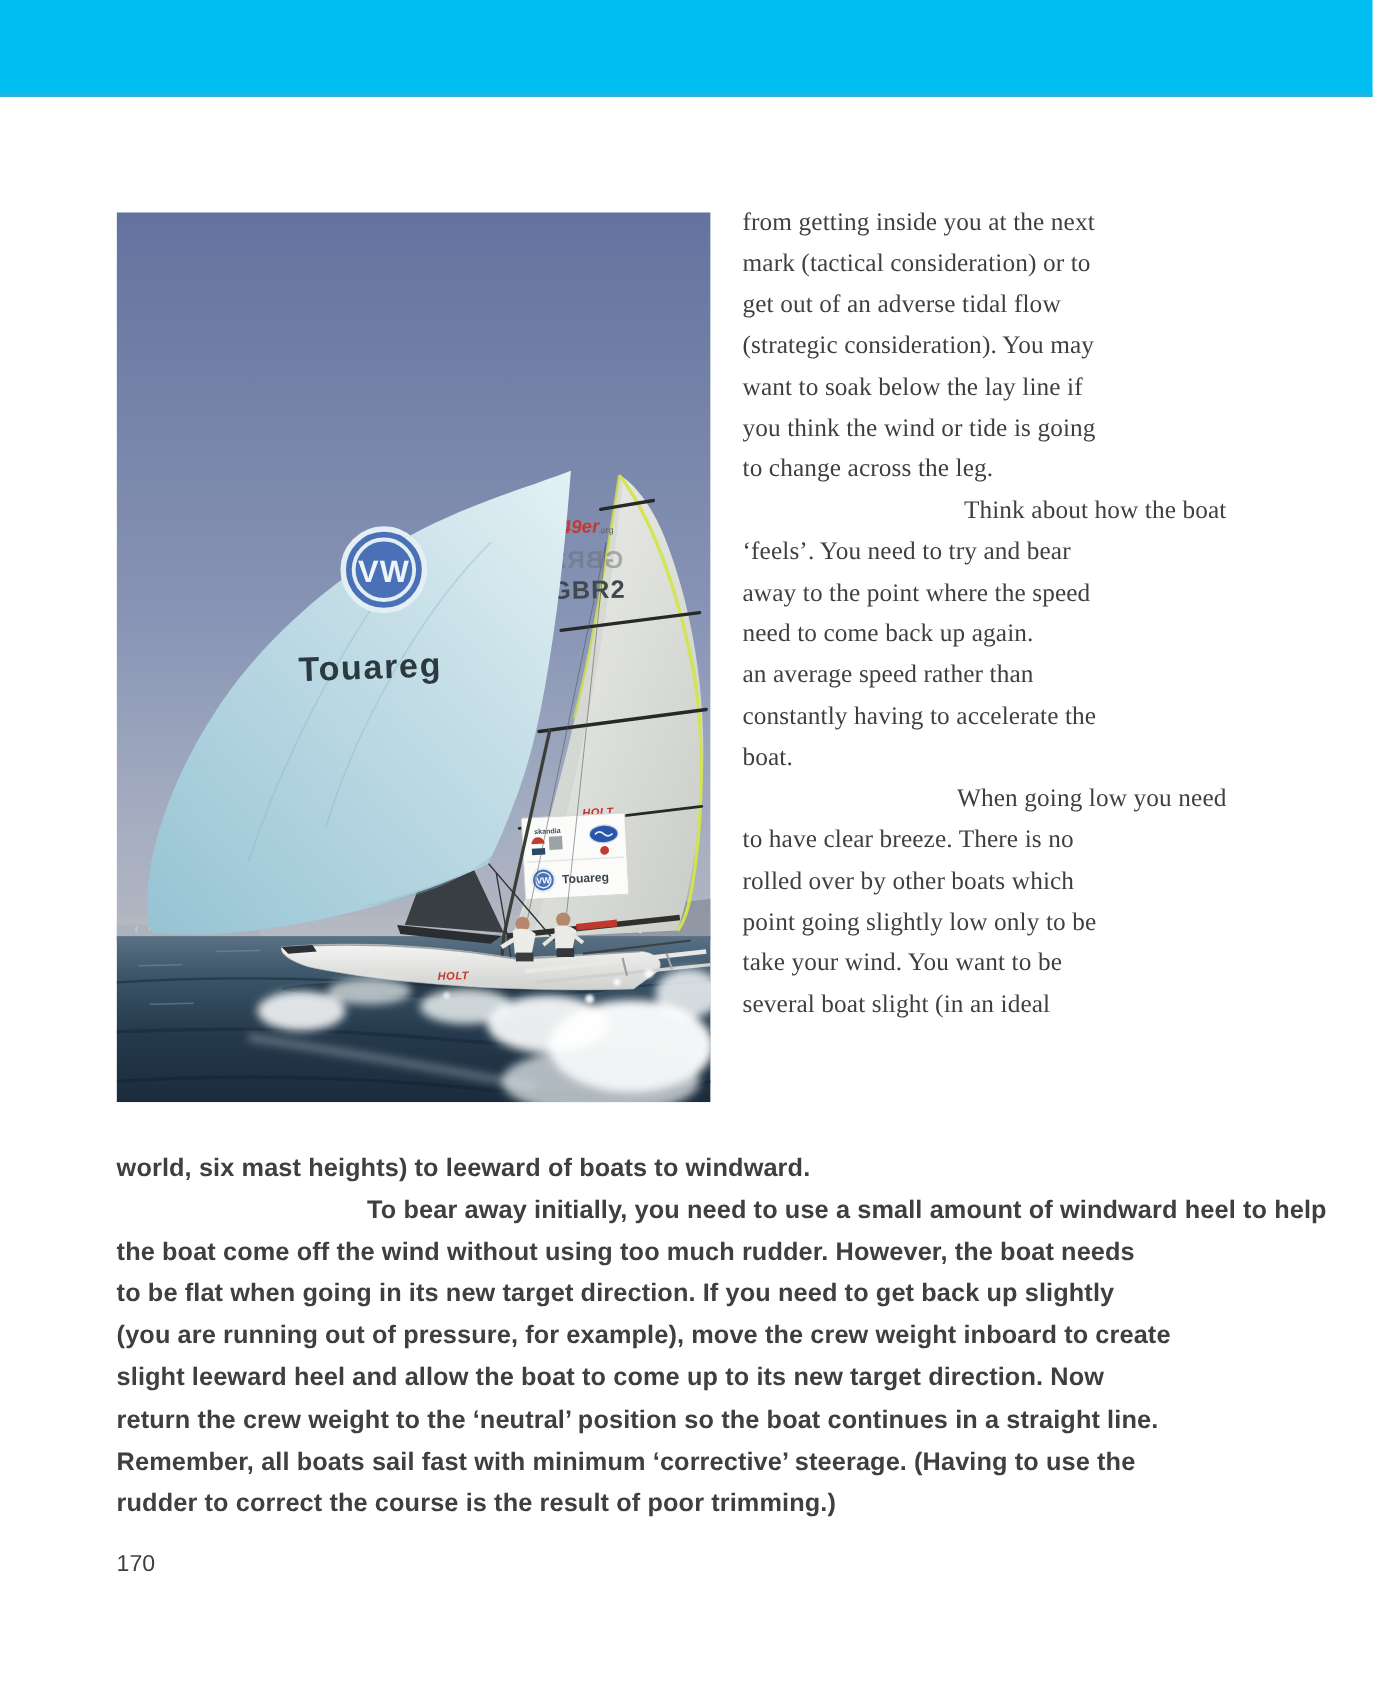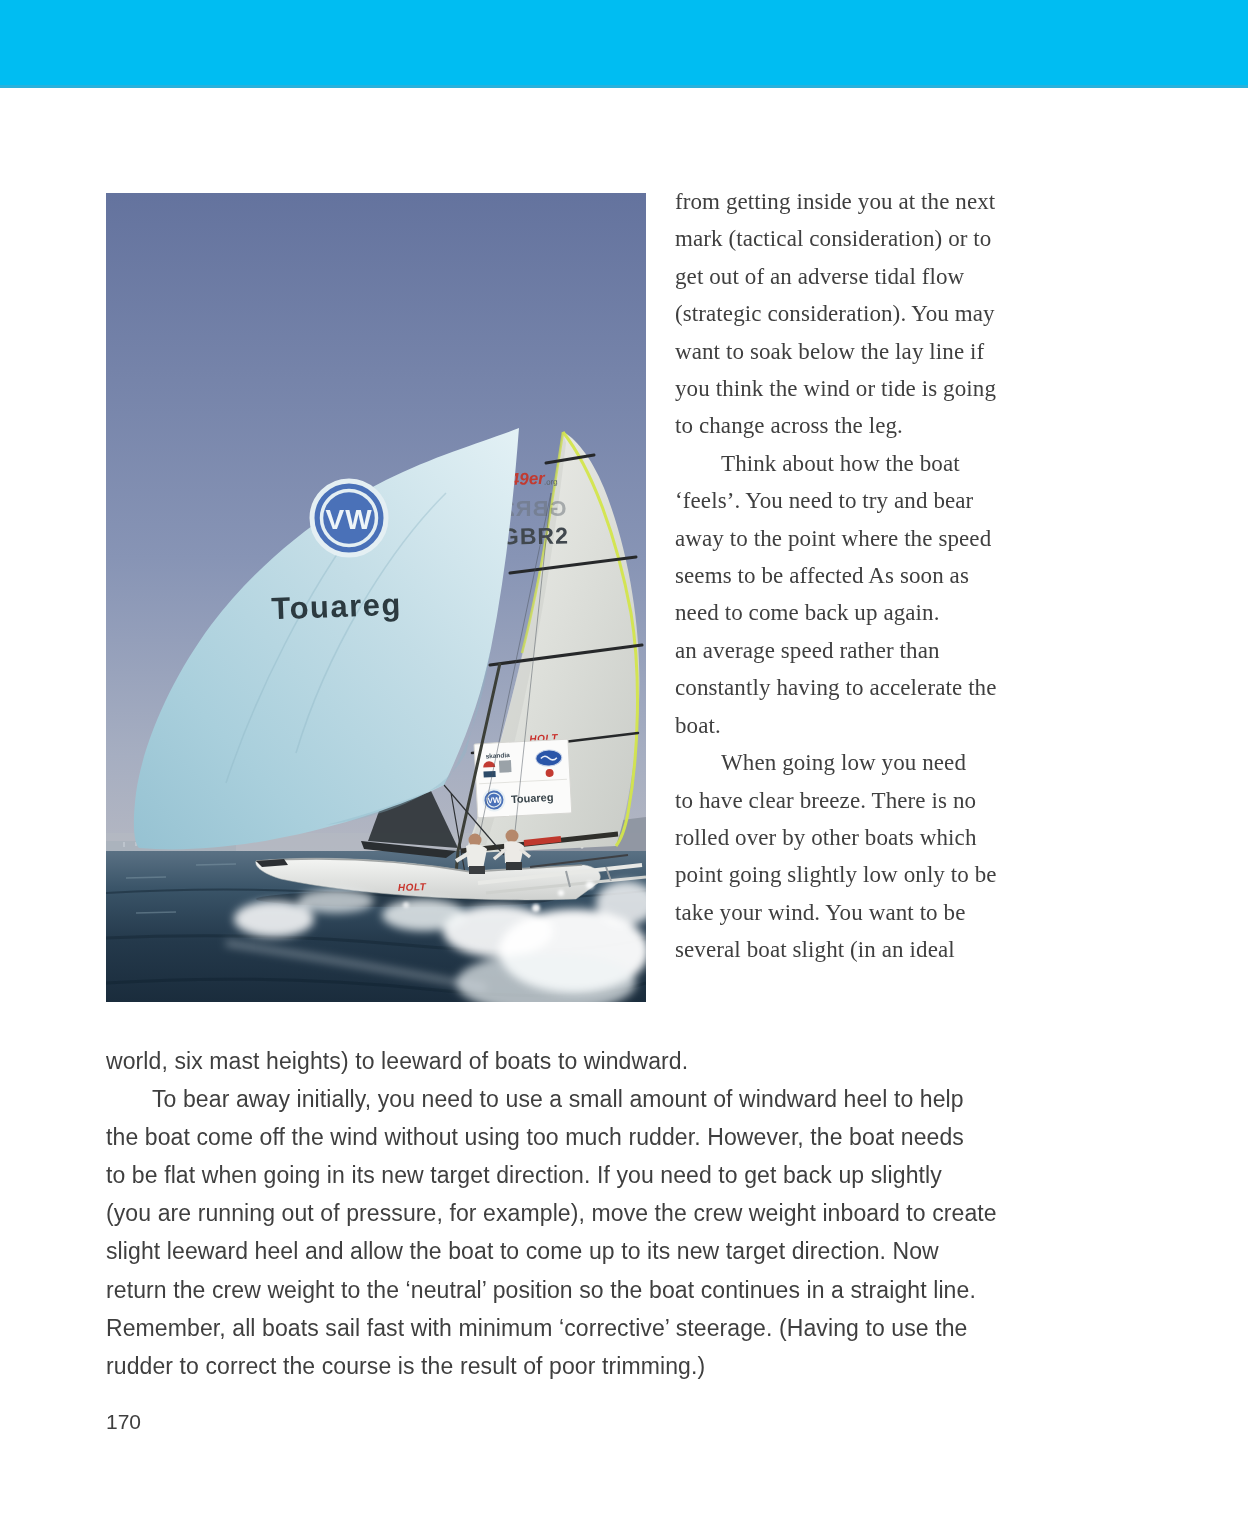--- a/index.html
+++ b/index.html
@@ -5,23 +5,23 @@
   html,body{margin:0;padding:0;background:#ffffff;}
   .page{position:relative;width:1248px;height:1530px;background:#ffffff;overflow:hidden;
         font-family:"Liberation Sans",sans-serif;color:#3f3f3f;}
   .top-bar{position:absolute;left:0;top:0;width:100%;height:85px;
            background:#00bdf2;border-bottom:3px solid #29b1dc;}
   .photo-wrap{position:absolute;left:106px;top:193px;width:540px;height:809px;}
   .right-col{position:absolute;left:675px;top:183px;width:440px;font-size:23px;
              letter-spacing:.1px;font-family:Liberation Serif, serif;}
   .right-col .line{line-height:37.4px;white-space:nowrap;}
   .bottom-block{position:absolute;left:106px;top:1042px;width:1100px;font-size:23px;
-                letter-spacing:.1px;}
+                letter-spacing:.1px;font-weight:bold;}
   .bottom-block .line{line-height:38.1px;white-space:nowrap;}
-  .line.indent{padding-left:46px;}
+  .line.indent{padding-left:46px;text-align:right;}
   .page-number{position:absolute;left:106px;top:1406px;font-size:21px;line-height:32px;}
 </style>
 </head>
 <body>
 
 <div class="page">
 
   <div class="top-bar" style="background-color: rgb(0, 189, 242); border-bottom-color: rgb(41, 177, 220);"></div>
 
   <div class="photo-wrap">
@@ -208,21 +208,20 @@
       <div class="line">from getting inside you at the next</div>
       <div class="line">mark (tactical consideration) or to</div>
       <div class="line">get out of an adverse tidal flow</div>
       <div class="line">(strategic consideration). You may</div>
       <div class="line">want to soak below the lay line if</div>
       <div class="line">you think the wind or tide is going</div>
       <div class="line">to change across the leg.</div>
       <div class="line indent">Think about how the boat</div>
       <div class="line">‘feels’. You need to try and bear</div>
       <div class="line">away to the point where the speed</div>
-      <div class="line">seems to be affected As soon as</div>
       <div class="line">need to come back up again.</div>
       <div class="line">an average speed rather than</div>
       <div class="line">constantly having to accelerate the</div>
       <div class="line">boat.</div>
       <div class="line indent">When going low you need</div>
       <div class="line">to have clear breeze. There is no</div>
       <div class="line">rolled over by other boats which</div>
       <div class="line">point going slightly low only to be</div>
       <div class="line">take your wind. You want to be</div>
       <div class="line">several boat slight (in an ideal</div>

